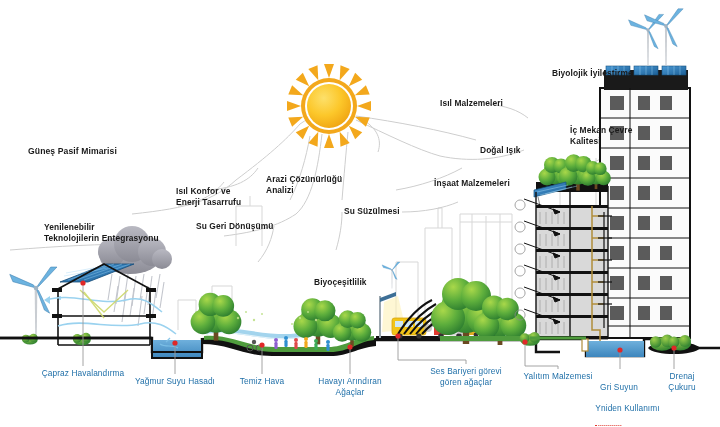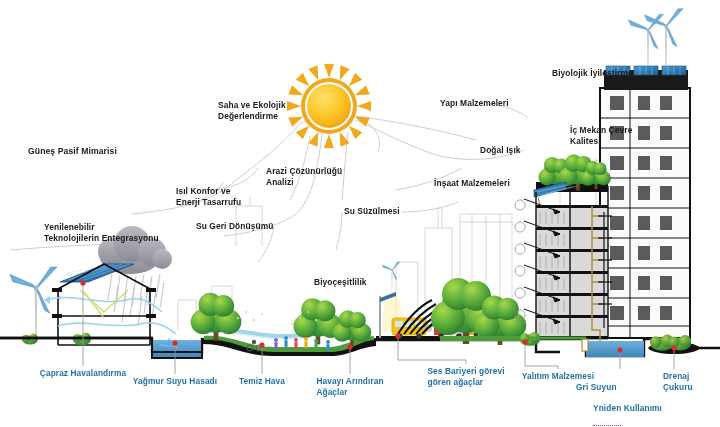--- a/index.html
+++ b/index.html
@@ -22,24 +22,24 @@
     font-size:8.4px;
     line-height:10.5px;
     letter-spacing:.1px;
     white-space:pre-line;
     font-weight:600;
   }
   .lbl.bold{font-weight:800;font-size:8.6px;}
   .lbl.reg{font-weight:600;padding-left:40px;}
   .lbl.blue{
     color:#1f6fa8;
-    font-weight:700;
+    font-weight:400;
     font-size:8.3px;
     line-height:10.5px;
-    text-align:left;
+    text-align:center;
   }
   .lbl.blue.ctr{transform:translateX(-50%);}
   .spell{
     border-bottom:1.4px dotted #e03a2f;
     padding-bottom:12px;
     margin-left:17px;
   }
 </style>
 </head>
 <body>
@@ -608,27 +608,25 @@
       <circle cx="674" cy="348" r="2.6"></circle>
     </g>
   </svg>
 
   <div class="lbl bold" style="left:28px;top:146px">Güneş Pasif Mimarisi</div>
   <div class="lbl reg" style="left:4px;top:222px">Yenilenebilir
 Teknolojilerin Entegrasyonu</div>
   <div class="lbl reg" style="left:136px;top:186px">Isıl Konfor ve
 Enerji Tasarrufu</div>
   <div class="lbl reg" style="left:156px;top:221px">Su Geri Dönüşümü</div>
-  <div class="lbl reg" style="left:178px;top:100px">Saha ve Ekolojik
-Değerlendirme</div>
-  <div class="lbl reg" style="left:226px;top:166px">Arazi Çözünürlüğü
+  <div class="lbl reg" style="left:226px;top:174px">Arazi Çözünürlüğü
 Analizi</div>
   <div class="lbl reg" style="left:304px;top:206px">Su Süzülmesi</div>
   <div class="lbl reg" style="left:274px;top:277px">Biyoçeşitlilik</div>
-  <div class="lbl reg" style="left:400px;top:98px">Yapı Malzemeleri</div>
+  <div class="lbl reg" style="left:400px;top:98px">Isıl Malzemeleri</div>
   <div class="lbl reg" style="left:440px;top:145px">Doğal Işık</div>
   <div class="lbl reg" style="left:394px;top:178px">İnşaat Malzemeleri</div>
   <div class="lbl reg" style="left:512px;top:68px">Biyolojik İyileştirme</div>
   <div class="lbl reg" style="left:530px;top:125px">İç Mekan Çevre
 Kalitesi</div>
 
   <div class="lbl blue ctr" style="left:83px;top:368px">Çapraz Havalandırma</div>
   <div class="lbl blue ctr" style="left:175px;top:376px">Yağmur Suyu Hasadı</div>
   <div class="lbl blue ctr" style="left:262px;top:376px">Temiz Hava</div>
   <div class="lbl blue ctr" style="left:350px;top:376px">Havayı Arındıran

